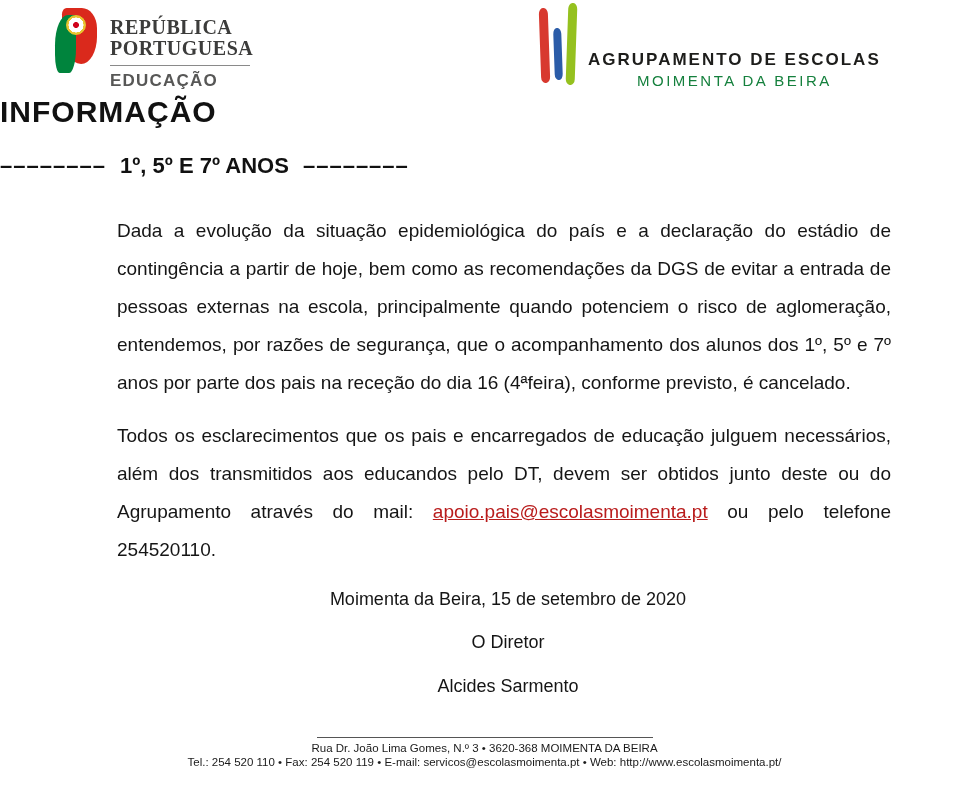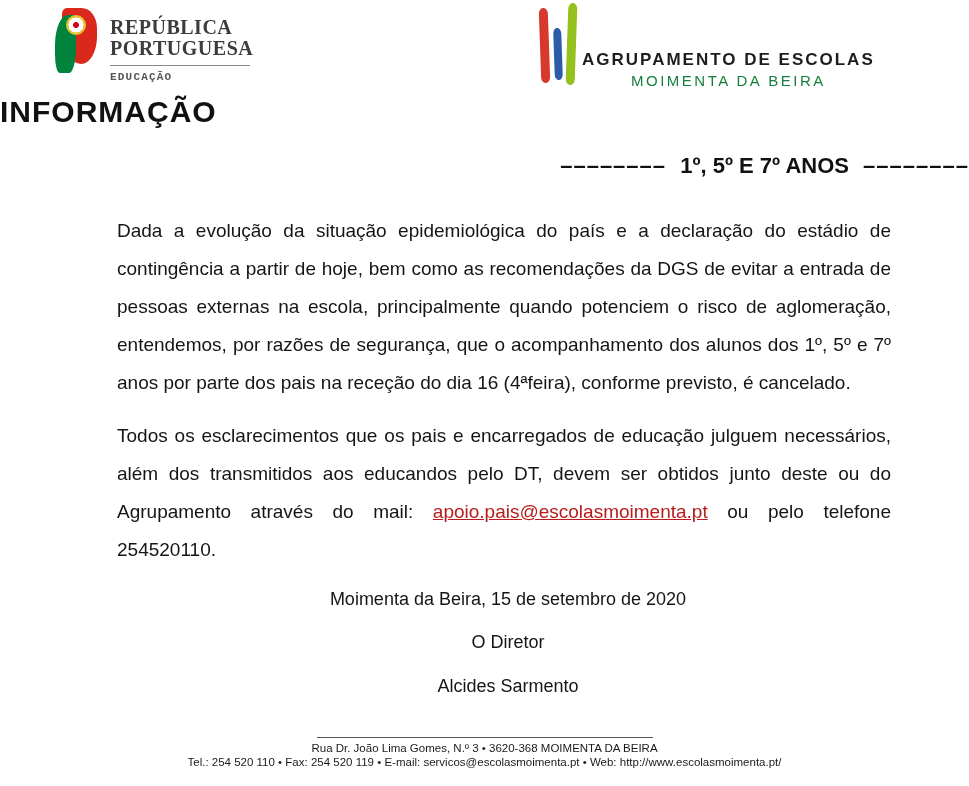--- a/index.html
+++ b/index.html
@@ -33,46 +33,46 @@
     border:1px solid #e8c430;
   }
   .gov-text { display:flex; flex-direction:column; padding-top:9px; }
   .gov-title {
     font-family:"Liberation Serif", serif;
     font-weight:600; font-size:20px; line-height:21px;
     letter-spacing:0.5px; color:#3c3c3b; white-space:pre-line;
   }
   .gov-divider { width:140px; height:1px; background:#8a8a8a; margin:6px 0 5px; }
   .gov-department {
-    font-size:11px; font-weight:bold; letter-spacing:1.2px; color:#575756;font-family:Liberation Mono, monospace;
+    font-size:17px; font-weight:bold; letter-spacing:1.2px; color:#575756;
   }
 
   
-  .school-logo { position:absolute; left:540px; top:2px; display:flex; gap:6px; }
+  .school-logo { position:absolute; left:540px; top:2px; display:flex; gap:12px; }
   .bars { display:flex; gap:5px; align-items:flex-start; }
   .bar { border-radius:45% / 6px; }
   .bar-red   { width:9px; height:75px; background:#d8392f; margin-top:6px;  transform:rotate(-2deg); }
   .bar-blue  { width:8px; height:52px; background:#2b5ca8; margin-top:26px; transform:rotate(-2deg); }
   .bar-green { width:9px; height:82px; background:#95c11f; margin-top:1px;  transform:rotate(2deg); }
   .school-text { margin-top:48px; text-align:center; }
   .school-name-primary {
     font-size:17px; font-weight:bold; letter-spacing:2px; color:#1d1d1b; white-space:nowrap;
   }
   .school-name-secondary {
     font-size:15px; letter-spacing:2.5px; color:#15803d; margin-top:2px; white-space:nowrap;
   }
 
   
   .page-title {
     position:absolute; top:95px; left:0; right:0;
     font-size:30px; font-weight:700; letter-spacing:1px; color:#111;
   }
   .section-heading {
     position:absolute; top:153px; left:0; right:0;
-    text-align:right; font-size:22px; font-weight:bold; color:#111;
+    text-align:left; font-size:22px; font-weight:bold; color:#111;
   }
   .section-heading .dash { letter-spacing:1px; font-weight:bold; }
   .section-heading .heading-text { margin:0 8px; }
 
   
   .body-text { position:absolute; top:212px; left:117px; width:774px; }
   .body-text p {
     font-size:19px; line-height:38px; text-align:justify; color:#151515;
     margin-bottom:15px;
   }

